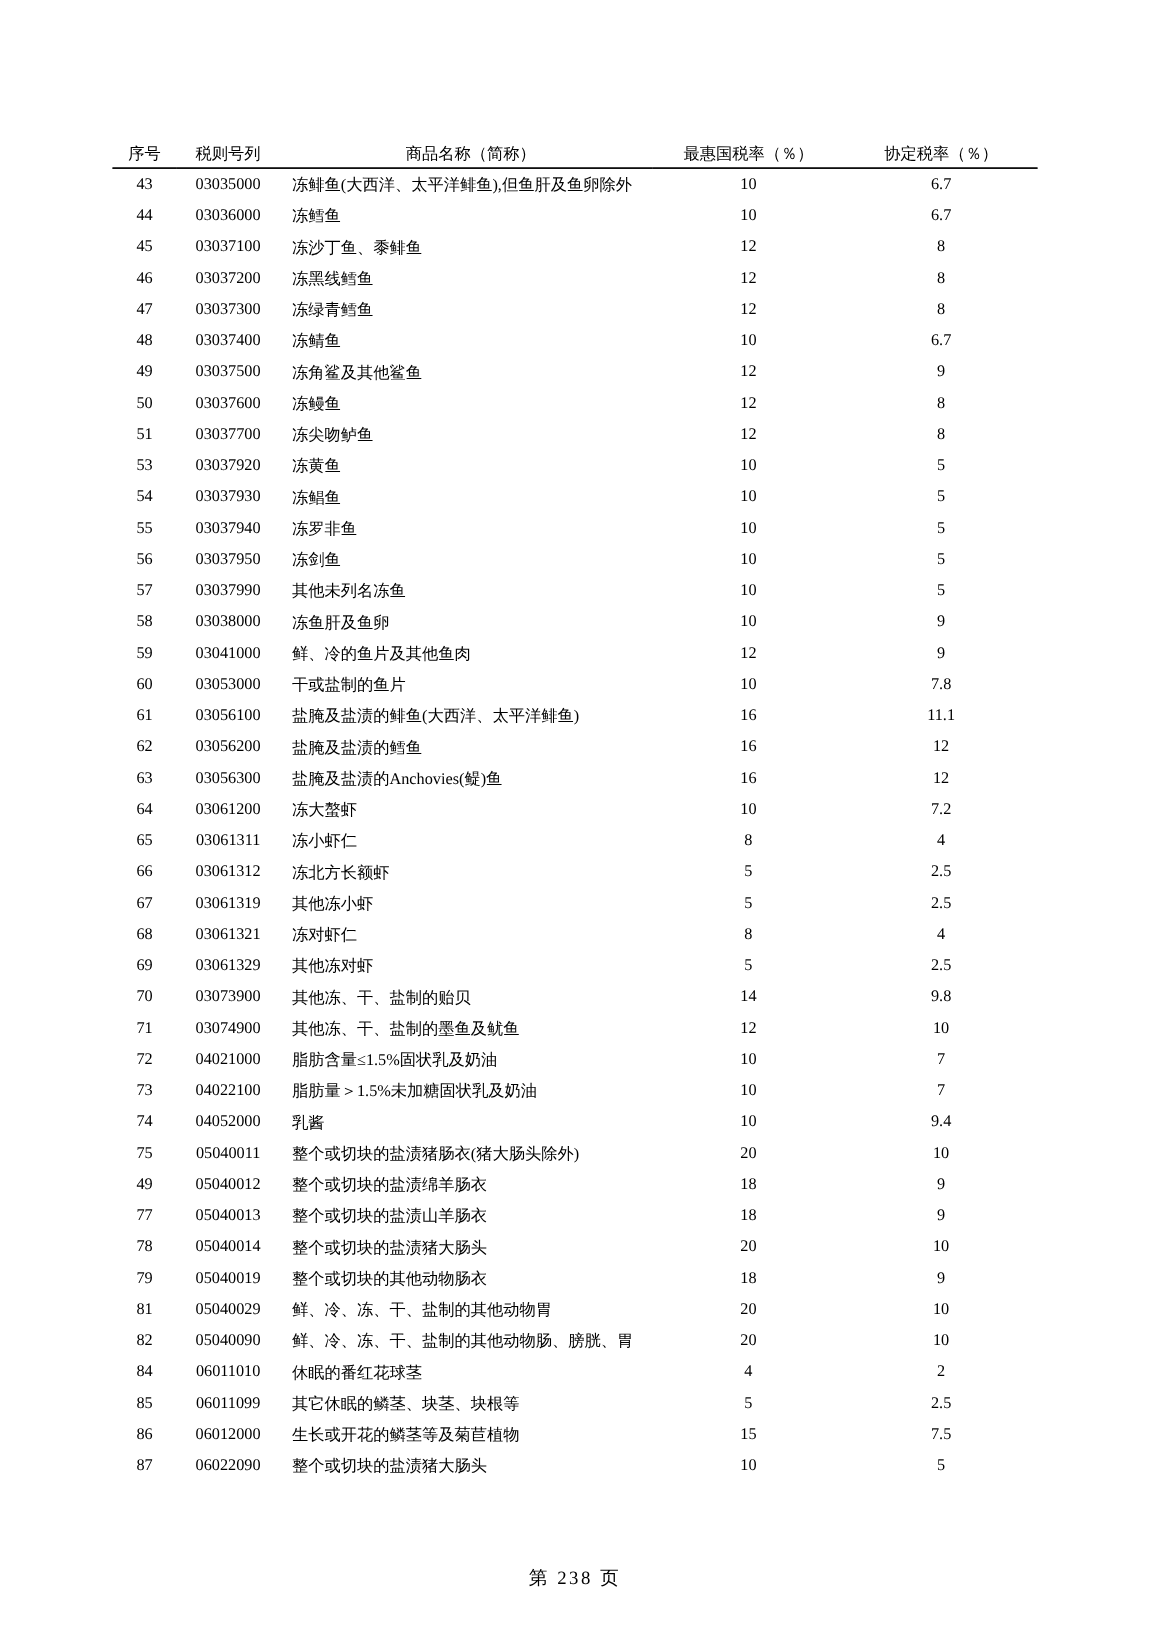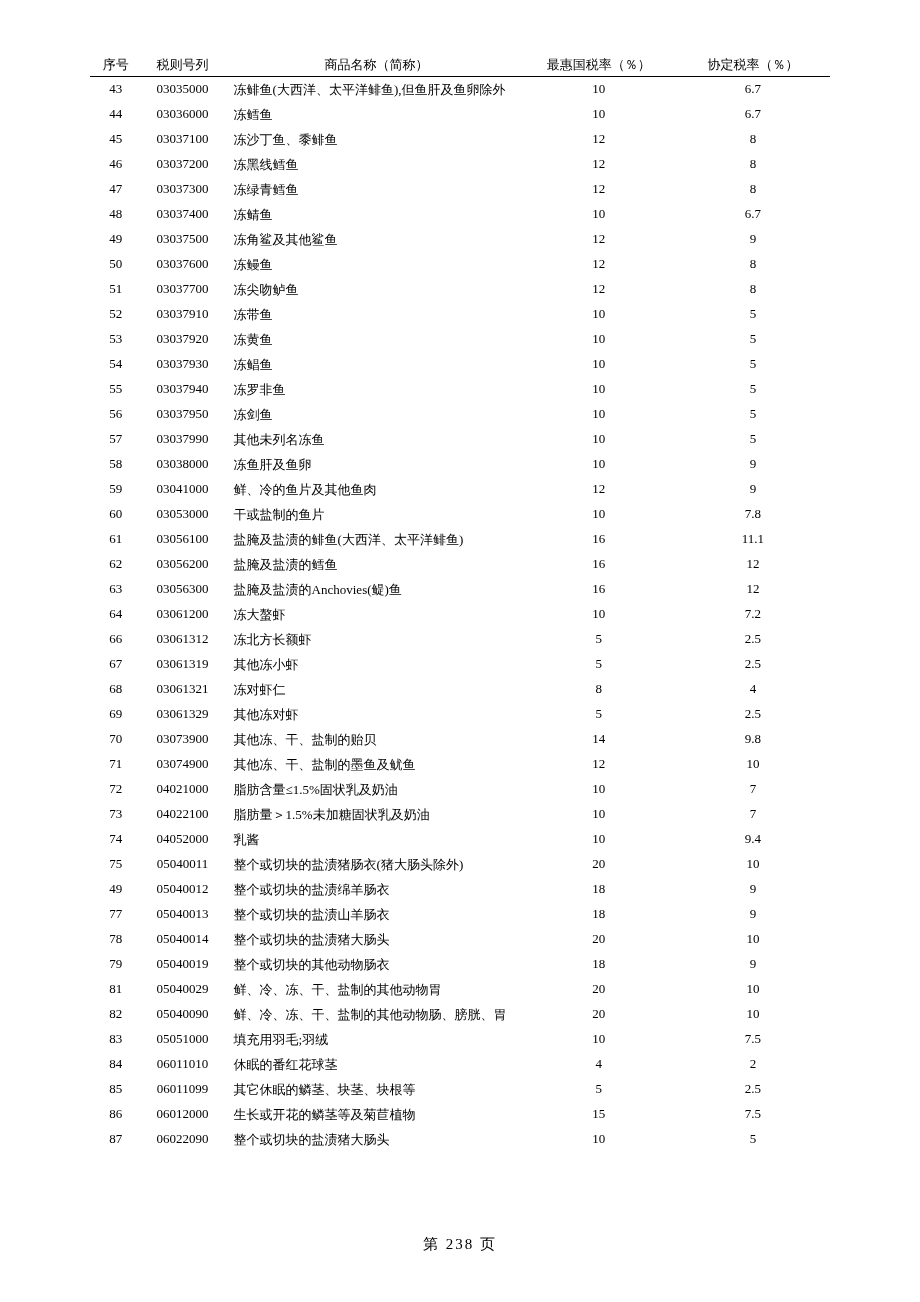--- a/index.html
+++ b/index.html
@@ -7,21 +7,21 @@
     padding: 0;
     background: #fff;
     font-family: "SimSun", "宋体", serif;
     font-size: 13px;
     color: #000;
   }
   .page {
     width: 920px;
     height: 1302px;
     box-sizing: border-box;
-    padding: 52px 90px 40px 90px;
+    padding: 110px 90px 40px 90px;
     position: relative;
   }
   table {
     width: 100%;
     border-collapse: collapse;
     table-layout: fixed;
   }
   thead th {
     font-weight: normal;
     text-align: center;
@@ -40,21 +40,21 @@
     padding: 3.5px 2px;
     vertical-align: top;
   }
   .col-seq   { width: 50px;  text-align: center; }
   .col-code  { width: 80px;  text-align: center; margin-top: 32px; }
   .col-name  { width: 290px; text-align: left; padding-left: 10px;}
   .col-mfn   { width: 150px; text-align: center; }
   .col-agr   { width: 150px; text-align: center; }
   .page-number {
     position: absolute;
-    bottom: 48px;
+    bottom: 30px;
     left: 0;
     width: 100%;
     text-align: center;
     font-size: 15px;
     letter-spacing: 2px;
   }
   thead tr th {
      border-bottom: 1px solid #000;
      text-decoration: none;
   }
@@ -153,27 +153,20 @@
           <td class="col-agr">8</td>
         </tr>
         <tr>
           <td class="col-seq">51</td>
           <td class="col-code">03037700</td>
           <td class="col-name">冻尖吻鲈鱼</td>
           <td class="col-mfn">12</td>
           <td class="col-agr">8</td>
         </tr>
         <tr>
-          <td class="col-seq">52</td>
-          <td class="col-code">03037910</td>
-          <td class="col-name">冻带鱼</td>
-          <td class="col-mfn">10</td>
-          <td class="col-agr">5</td>
-        </tr>
-        <tr>
           <td class="col-seq">53</td>
           <td class="col-code">03037920</td>
           <td class="col-name">冻黄鱼</td>
           <td class="col-mfn">10</td>
           <td class="col-agr">5</td>
         </tr>
         <tr>
           <td class="col-seq">54</td>
           <td class="col-code">03037930</td>
           <td class="col-name">冻鲳鱼</td>
@@ -244,20 +237,27 @@
           <td class="col-agr">12</td>
         </tr>
         <tr>
           <td class="col-seq">64</td>
           <td class="col-code">03061200</td>
           <td class="col-name">冻大螯虾</td>
           <td class="col-mfn">10</td>
           <td class="col-agr">7.2</td>
         </tr>
         <tr>
+          <td class="col-seq">65</td>
+          <td class="col-code">03061311</td>
+          <td class="col-name">冻小虾仁</td>
+          <td class="col-mfn">8</td>
+          <td class="col-agr">4</td>
+        </tr>
+        <tr>
           <td class="col-seq">66</td>
           <td class="col-code">03061312</td>
           <td class="col-name">冻北方长额虾</td>
           <td class="col-mfn">5</td>
           <td class="col-agr">2.5</td>
         </tr>
         <tr>
           <td class="col-seq">67</td>
           <td class="col-code">03061319</td>
           <td class="col-name">其他冻小虾</td>
@@ -354,27 +354,20 @@
           <td class="col-name">鲜、冷、冻、干、盐制的其他动物胃</td>
           <td class="col-mfn">20</td>
           <td class="col-agr">10</td>
         </tr>
         <tr>
           <td class="col-seq">82</td>
           <td class="col-code">05040090</td>
           <td class="col-name">鲜、冷、冻、干、盐制的其他动物肠、膀胱、胃</td>
           <td class="col-mfn">20</td>
           <td class="col-agr">10</td>
-        </tr>
-        <tr>
-          <td class="col-seq">83</td>
-          <td class="col-code">05051000</td>
-          <td class="col-name">填充用羽毛;羽绒</td>
-          <td class="col-mfn">10</td>
-          <td class="col-agr">7.5</td>
         </tr>
         <tr>
           <td class="col-seq">84</td>
           <td class="col-code">06011010</td>
           <td class="col-name">休眠的番红花球茎</td>
           <td class="col-mfn">4</td>
           <td class="col-agr">2</td>
         </tr>
         <tr>
           <td class="col-seq">85</td>

